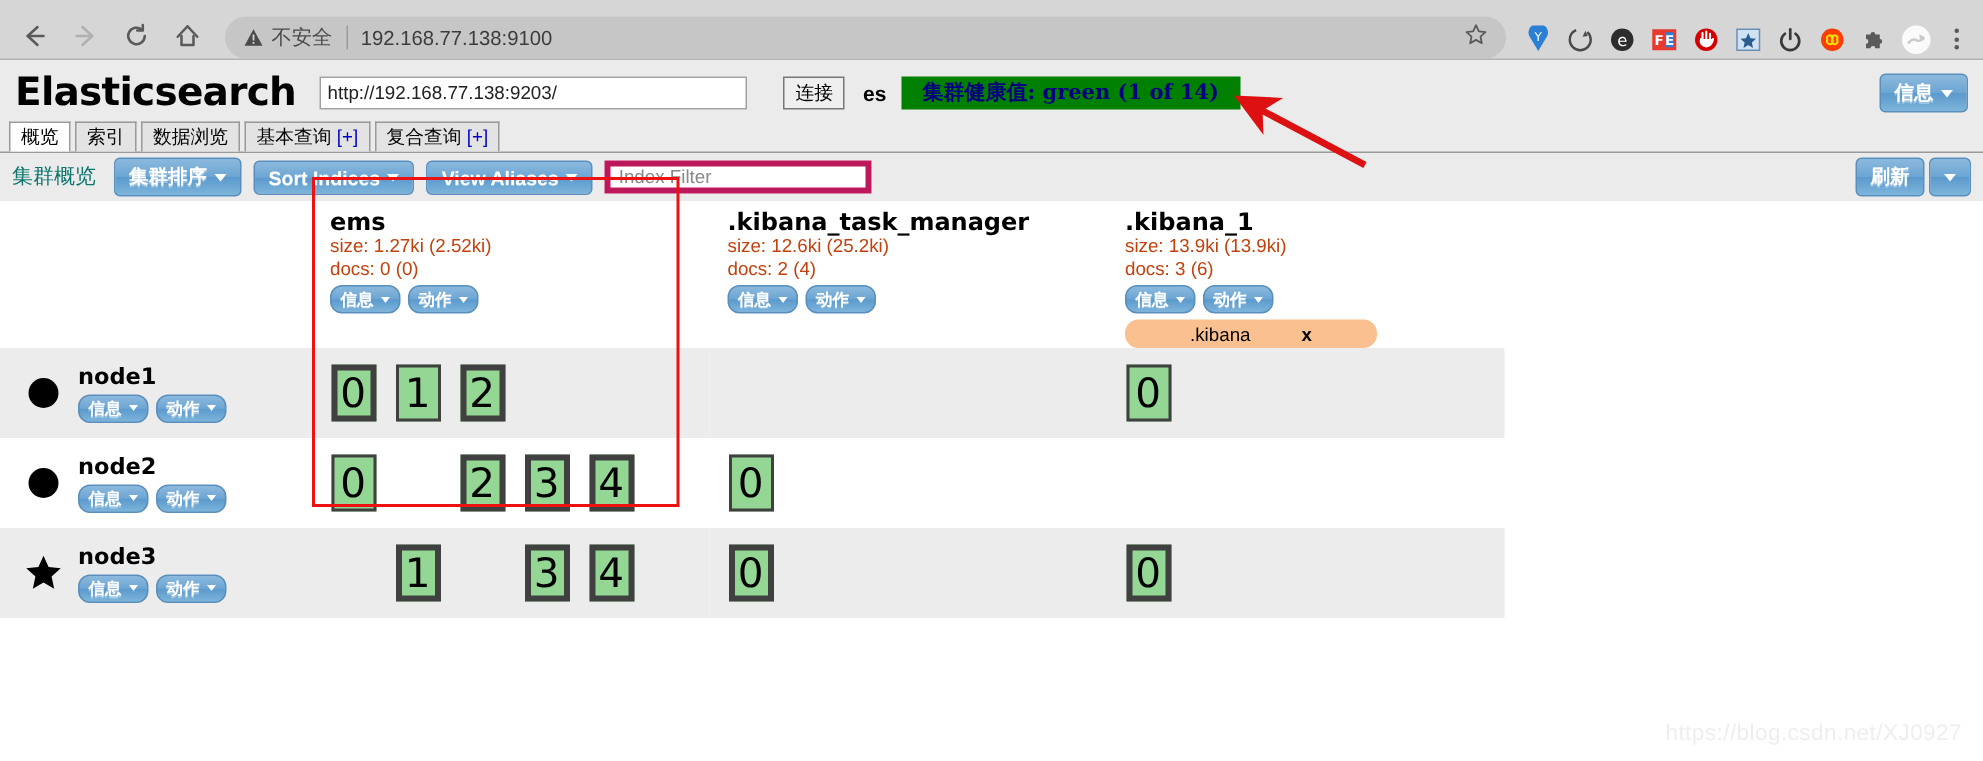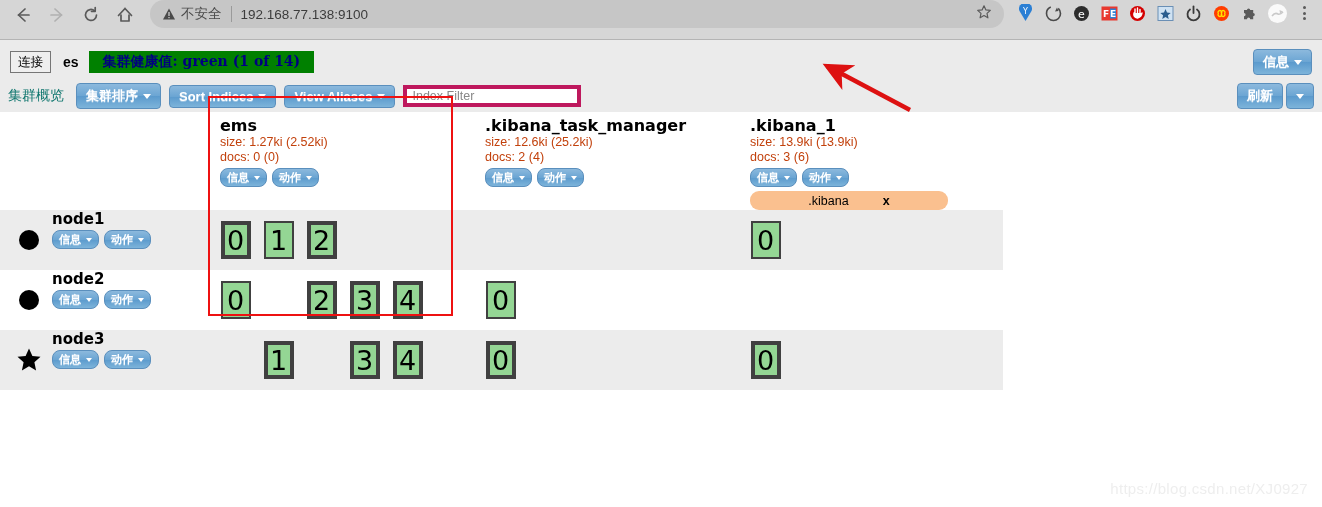--- a/index.html
+++ b/index.html
@@ -8,21 +8,21 @@
     width:1322px; height:507px;
     font-family:"Liberation Sans", sans-serif;
     background:#ffffff;
     overflow:hidden;
     position:relative;
   }
 
   
   .browser-bar {
     height:40px; background:#d6d6d6;
-    display:flex; align-items:flex-start;
+    display:flex; align-items:flex-end;
     border-bottom:1px solid #b4b4b4;
     padding:0 6px;
   }
   .nav-btn {
     width:30px; height:30px; margin:0 2px;
     display:flex; align-items:center; justify-content:center;
     color:#5a5a5a; border-radius:50%;
   }
   .nav-btn.disabled { color:#b0b0b0; }
   .nav-btn svg { display:block; }
@@ -66,21 +66,21 @@
     font-family:"DejaVu Sans", sans-serif;
   }
   .host-input {
     width:285px; height:22px;
     border:1px solid #a0a0a0; background:#fff;
     font-size:12.5px; color:#222; padding:1px 4px;
     font-family:"Liberation Sans", sans-serif;
     outline:none;
   }
   .connect-btn {
-    margin-left:0; height:22px; padding:1px 7px;
+    margin-left:24px; height:22px; padding:1px 7px;
     border:1px solid #767676; background:#efefef;
     font-size:12.5px; color:#000; cursor:pointer;
     font-family:"Liberation Sans", sans-serif;
   }
   .cluster-name {
     margin-left:12px; font-size:14px; font-weight:bold; color:#000;
   }
   .health-badge {
     margin-left:10px; background:#008000;
     padding:2px 14px; font-size:14px; font-weight:bold;
@@ -139,30 +139,30 @@
   .col-idx  { width:265px; }
 
   .idx-head { padding:4px 0 0 12px; }
   .idx-name { font-size:16px; font-weight:bold; color:#000; font-family:"DejaVu Sans", sans-serif; }
   .idx-meta { font-size:12.5px; color:#c2410c; line-height:15px; }
   .idx-btns { margin-top:3px; display:flex; gap:5px; }
 
   .alias-badge {
     margin-top:4px; background:#fac08f; border-radius:9px;
     height:19px; display:flex; align-items:center; justify-content:center;
-    gap:34px; font-size:12.5px; color:#000; width:198px;
+    gap:34px; font-size:12.5px; color:#000; width:168px;
     padding:0 10px;
   }
   .alias-badge .x { font-weight:bold; cursor:pointer; }
 
   tr.node-row { height:60px; }
   tr.node-row.shaded td { background:#ececec; }
   tr.node-row.plain  td { background:#ffffff; }
 
-  .node-cell { display:flex; padding-left:12px; height:60px; }
+  .node-cell { display:flex; align-items:center; padding-left:12px; height:60px; }
   .node-mark { width:34px; display:flex; align-items:center; justify-content:center; }
   .node-info { margin-left:6px; }
   .node-name { font-size:15px; font-weight:bold; color:#000; font-family:"DejaVu Sans", sans-serif; line-height:17px; }
   .node-btns { margin-top:2px; display:flex; gap:5px; }
 
   .shard-row { display:flex; align-items:center; height:60px; padding-left:6px; }
   .shard-slot { width:43px; display:flex; align-items:center; justify-content:center; }
   .shard {
     width:30px; height:38px; background:#94d694;
     display:flex; align-items:center; justify-content:center;
@@ -300,30 +300,39 @@
         <i></i>
         <i></i>
         <i></i>
       </div>
   </div>
 </div>
 
 <div class="app">
 
   <div class="app-header">
+    <div class="app-title">Elasticsearch</div>
+    <input class="host-input" value="http://192.168.77.138:9203/" style="">
     <button class="connect-btn">连接</button>
     <span class="cluster-name">es</span>
     <span class="health-badge">集群健康值: green (1 of 14)</span>
     <span class="header-spacer"></span>
     <button class="btn-blue">
       <span>信息</span>
       <span class="caret"></span>
     </button>
   </div>
 
+  <div class="tabs">
+    <div class="tab active"><span>概览</span></div>
+    <div class="tab"><span>索引</span></div>
+    <div class="tab"><span>数据浏览</span></div>
+    <div class="tab"><span>基本查询</span> <span class="plus">[+]</span></div>
+    <div class="tab"><span>复合查询</span> <span class="plus">[+]</span></div>
+  </div>
 
   <div class="toolbar">
     <span class="toolbar-title">集群概览</span>
     <button class="btn-blue">
       <span>集群排序</span>
       <span class="caret"></span>
     </button>
     <button class="btn-blue">
       <span>Sort Indices</span>
       <span class="caret"></span>

